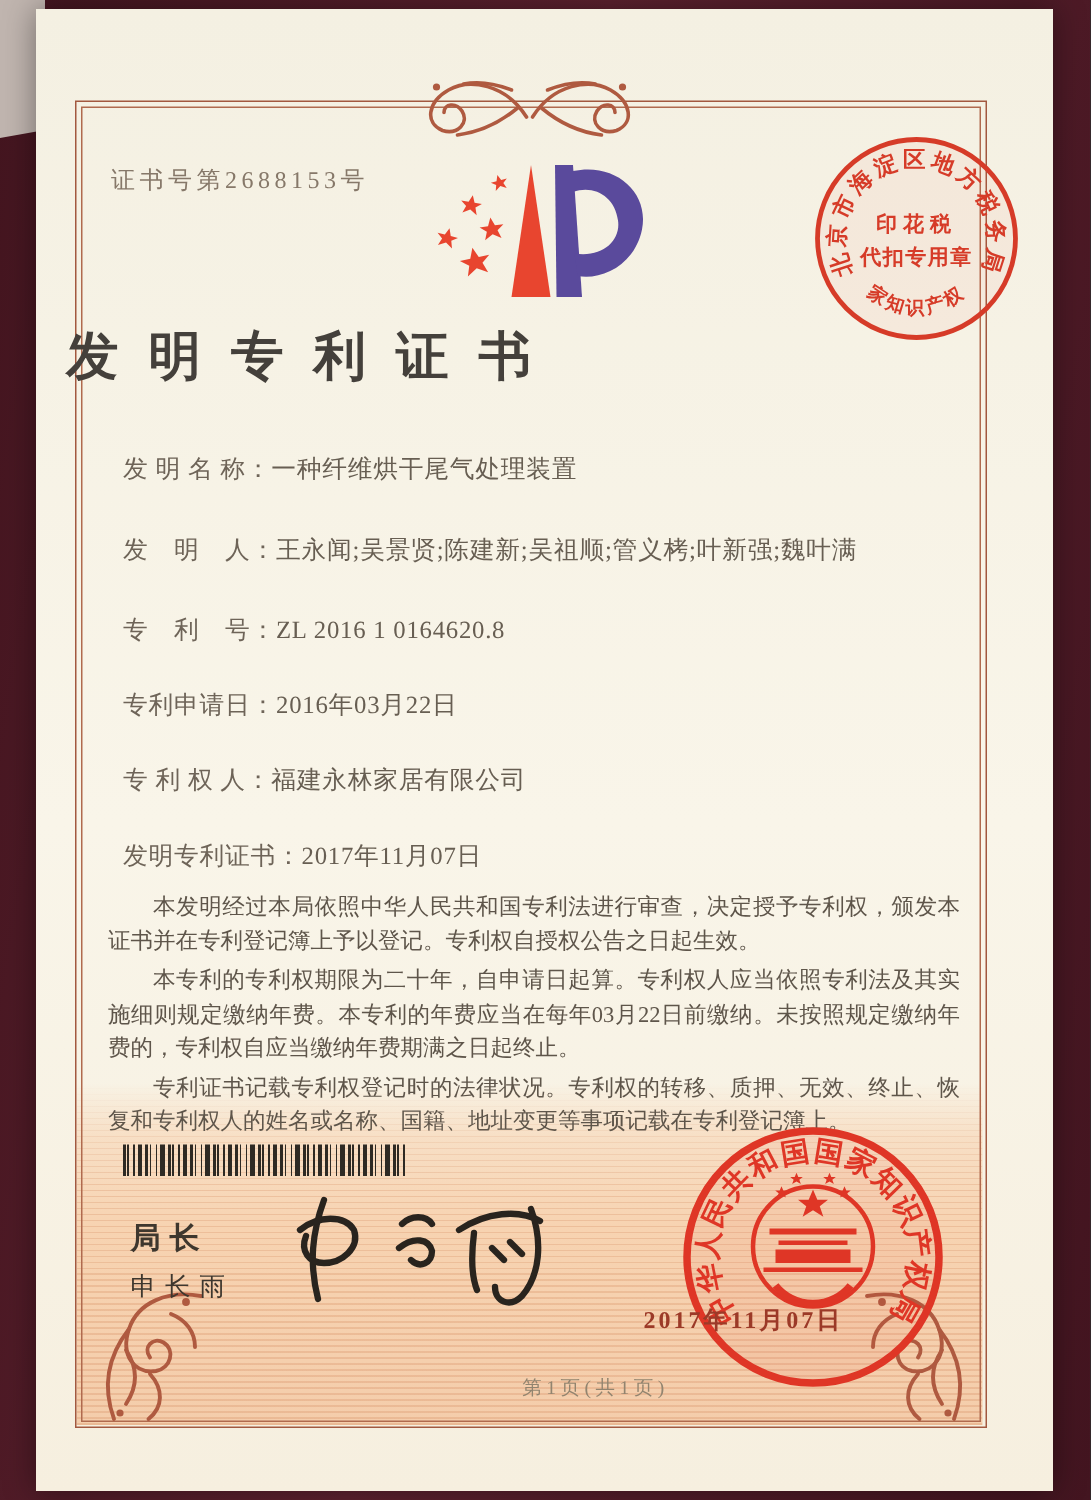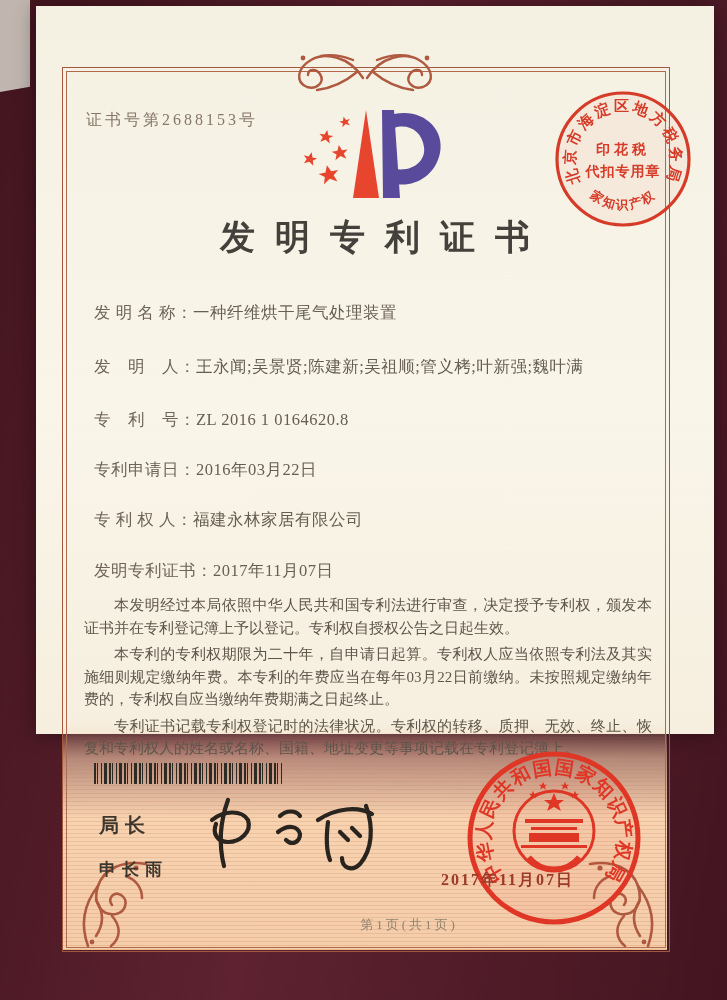--- a/index.html
+++ b/index.html
@@ -1,54 +1,54 @@
 <!DOCTYPE html>
 <html><head>
 <meta charset="utf-8">
 <style>
   html,body{margin:0;padding:0;background:#2e2e2e;}
   .photo{position:relative;width:727px;height:1000px;overflow:hidden;
          background:linear-gradient(100deg,#43151f 0%,#5e2230 45%,#431520 100%);
          font-family:"Liberation Serif","DejaVu Serif",serif;}
   .corner-light{position:absolute;left:0;top:0;width:30px;height:92px;background:#d6d1c9;
          transform:skewY(-10deg);transform-origin:top left;opacity:.85;}
-  .page{position:absolute;left:36px;top:6px;width:678px;height:728px;
+  .page{position:absolute;left:24px;top:6px;width:678px;height:988px;
         background:linear-gradient(180deg,#f4f0e2 0%,#f9f5e9 55%,#f6efdf 100%);
         box-shadow:0 0 20px rgba(0,0,0,.4);}
   
   .guilloche{position:absolute;left:27px;top:716px;width:604px;height:228px;
         background:linear-gradient(180deg,rgba(247,214,182,0) 0%,rgba(247,210,176,.6) 16%,#f7d3b1 42%,#f4cdab 100%);}
   .guilloche .lines{position:absolute;inset:0;
         background:repeating-linear-gradient(0deg,rgba(203,118,72,.22) 0 1px,rgba(0,0,0,0) 1px 4px);
         -webkit-mask-image:linear-gradient(180deg,transparent 0,black 70px);
         mask-image:linear-gradient(180deg,transparent 0,black 70px);}
   .frame{position:absolute;left:26px;top:61px;width:606px;height:883px;
         border:1.6px solid #a2583f;pointer-events:none;}
   .frame-inner{position:absolute;inset:3px;border:1px solid #b06a4e;}
   .ornament{position:absolute;color:#af5a40;}
   .cert-number{position:absolute;left:50px;top:104px;font-size:16px;color:#867869;letter-spacing:3px;}
   .logo{position:absolute;left:246px;top:100px;}
   .tax-stamp{position:absolute;left:512px;top:78px;}
-  .doc-title{position:absolute;left:0;top:208px;width:100%;text-align:center;
+  .doc-title{position:absolute;left:0;top:208px;width:100%;text-align:left;
         font-size:35px;font-weight:600;color:#44403b;letter-spacing:20px;text-indent:20px;}
   .field-row{position:absolute;left:58px;font-size:16.5px;color:#6e6458;letter-spacing:.5px;white-space:nowrap;}
   .f-label{color:#6e6458;}
   .f-value{color:#675e52;}
   .body-text{position:absolute;left:44px;top:584px;width:576px;}
   .body-text p{margin:4px;font-size:15px;line-height:1.5;color:#5e554a;text-indent:2em;text-align:justify;}
   .barcode{position:absolute;left:58px;top:757px;width:188px;height:21px;
         background:repeating-linear-gradient(90deg,
           #2e2a24 0 2px,transparent 2px 3px,
           #2e2a24 3px 4px,transparent 4px 7px,
           #2e2a24 7px 8px,transparent 8px 10px,
           #2e2a24 10px 13px,transparent 13px 15px);}
   .director-title{position:absolute;left:63px;top:806px;font-family:"Liberation Sans","DejaVu Sans",sans-serif;
         font-size:20px;font-weight:600;color:#3e372e;letter-spacing:6px;}
   .director-name{position:absolute;left:63px;top:840px;font-family:"Liberation Sans","DejaVu Sans",sans-serif;
-        font-size:17px;font-weight:700;color:#3e372e;letter-spacing:6px;margin-top:12px;}
+        font-size:17px;font-weight:400;color:#3e372e;letter-spacing:6px;}
   .signature{position:absolute;left:158px;top:776px;}
   .seal{position:absolute;left:423px;top:737px;}
   .issue-date{position:absolute;left:405px;top:864px;font-size:16px;font-weight:bold;
         color:#9c3a28;letter-spacing:2px;z-index:5;}
   .page-number{position:absolute;left:26px;top:910px;width:606px;text-align:center;
         font-size:13px;color:#92846f;letter-spacing:3px;padding-left:44px;}
   .arcText{fill:#d63b28;font-weight:bold;font-family:"Liberation Serif","DejaVu Serif",serif;}
   .sealArc{fill:#df3626;font-weight:bold;font-family:"Liberation Serif","DejaVu Serif",serif;}
 </style>
 </head>

